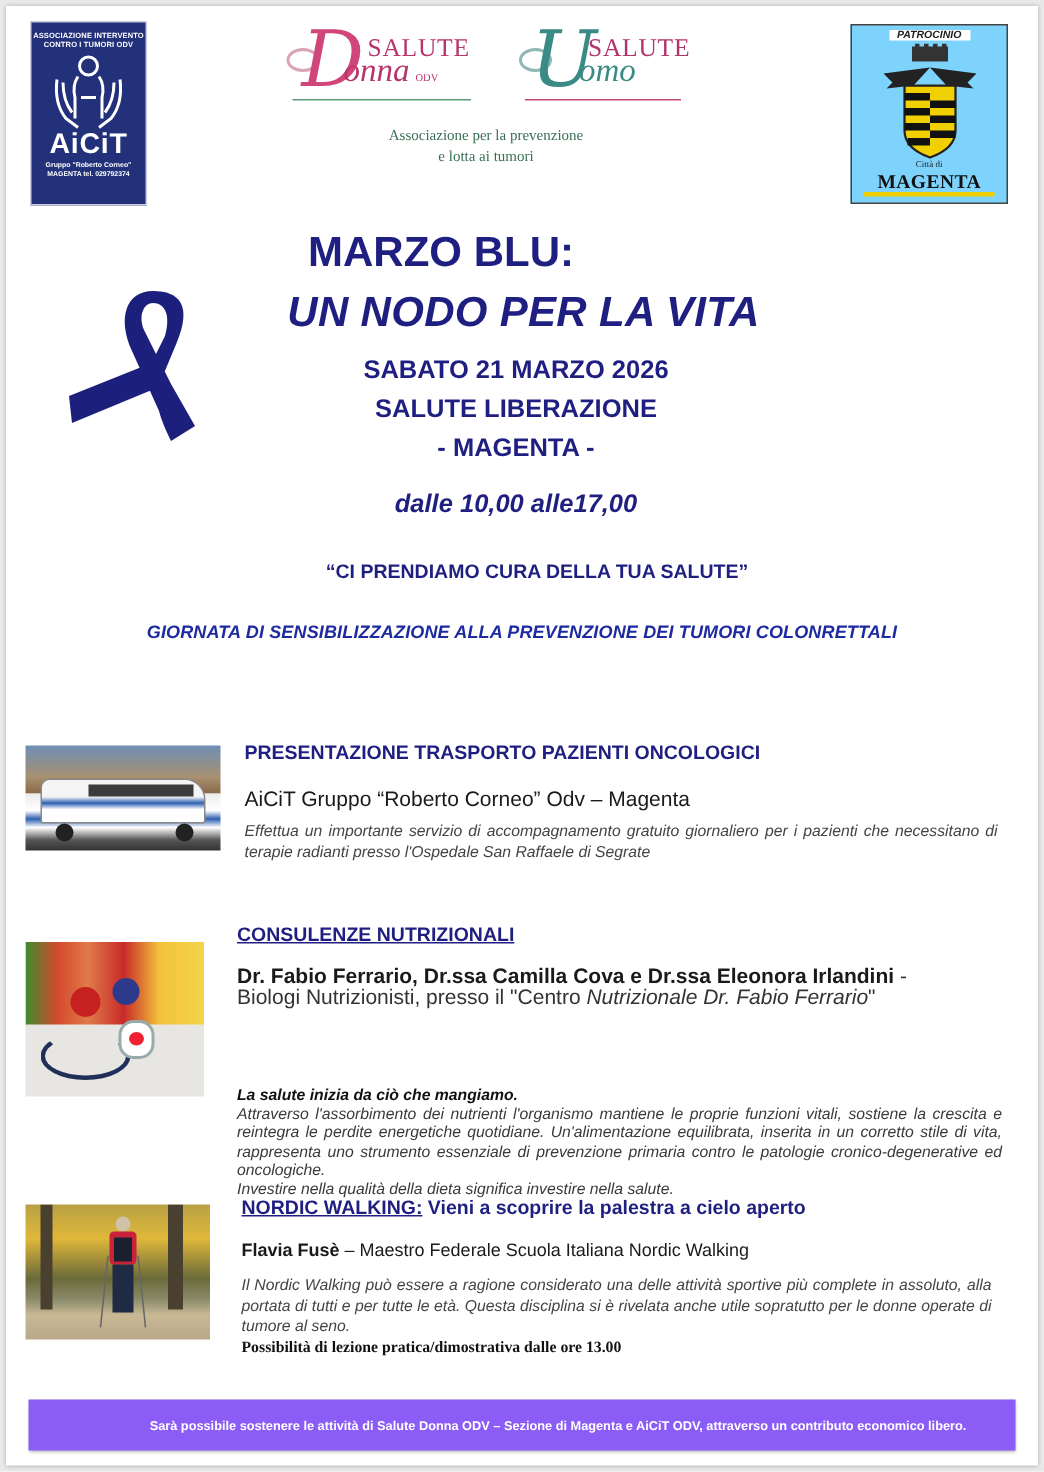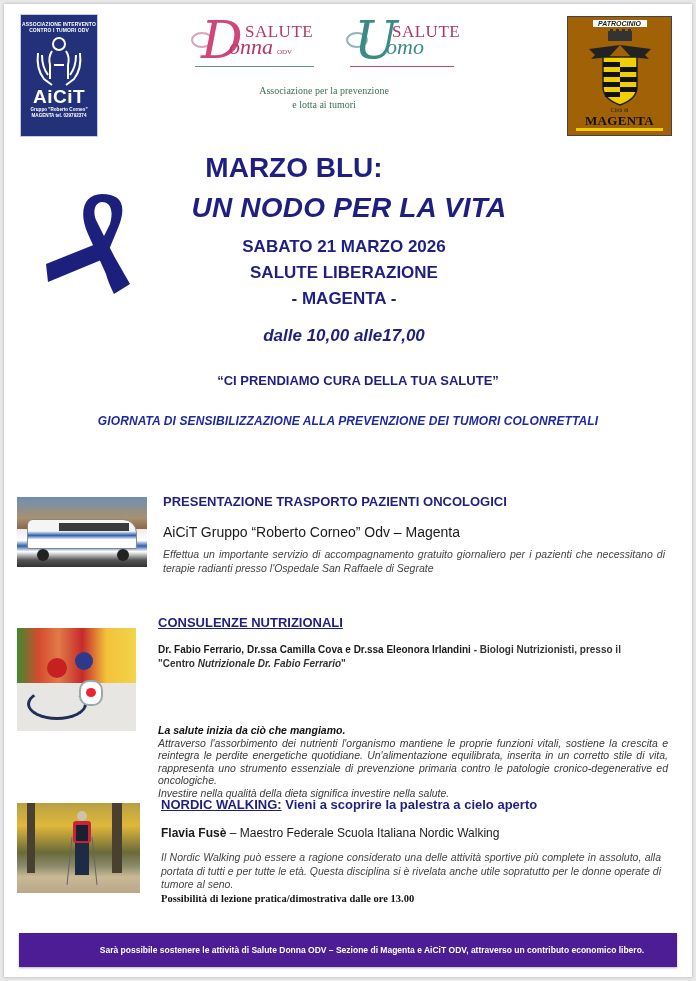--- a/index.html
+++ b/index.html
@@ -42,21 +42,21 @@
   .su-logo .logo-name { left: 42px; color: #3a8a86; }
   .logo-odv { font-size: 7px; font-style: normal; margin-left: 4px; }
   .logo-line { position: absolute; left: 6px; right: 0; top: 48px; height: 1px; background: #5a9a7a; }
   .su-logo .logo-line { background: #c04777; }
   .salute-tagline {
     position: absolute; left: 0; right: 0; top: 66px; text-align: center;
     font-family: "Liberation Serif", serif; font-size: 10px; line-height: 14px; color: #3c6f55;
   }
 
   .magenta-logo {
-    position: absolute; left: 563px; top: 12px; width: 105px; height: 120px; border: 1px solid #444; background: #a16207; text-align: center;
+    position: absolute; left: 563px; top: 12px; width: 105px; height: 120px; border: 1px solid #444; background: #7dd3fc; text-align: center;
   }
   .magenta-logo .patro { position: absolute; top: 3px; left: 0; right: 0; font-size: 7px; font-weight: bold; font-style: italic; color: #222; background: #fff; width: 54px; margin: 0 auto; }
   .magenta-logo svg { position: absolute; top: 12px; left: 17px; }
   .magenta-logo .citta { position: absolute; top: 90px; left: 0; right: 0; font-family: "Liberation Serif", serif; font-size: 6px; color: #222; }
   .magenta-logo .mag { position: absolute; top: 97px; left: 8px; right: 8px; font-family: "Liberation Serif", serif; font-weight: bold; font-size: 13px; color: #111; letter-spacing: 0.3px; border-bottom: 3px solid #f0d000; line-height: 14px; }
 
   
   .ribbon { position: absolute; left: 40px; top: 186px; }
   .title1, .title2 { position: absolute; left: 0; right: 0; text-align: center; font-weight: bold; color: #1e1f80; }
   .title1 { top: 148px; font-size: 28px; left: 170px; width: 240px; right: auto; }
@@ -70,33 +70,33 @@
   .photo { position: absolute; overflow: hidden; }
   .sec-title { position: absolute; font-weight: bold; color: #1e1f80; font-size: 13px; }
   .sec-sub { position: absolute; font-size: 14px; color: #1a1a1a; }
   .sec-body { position: absolute; font-size: 10.5px; line-height: 13.5px; color: #444; font-style: italic; text-align: justify; }
 
   .s1-title { left: 159px; top: 490px; }
   .s1-sub { left: 159px; top: 520px; font-family: "Liberation Sans", sans-serif; }
   .s1-body { left: 159px; top: 544px; width: 502px; }
 
   .s2-title { left: 154px; top: 611px; text-decoration: underline; }
-  .s2-sub { left: 154px; top: 639px; width: 480px; font-size: 10px; line-height: 14px; color: #333; font-weight: bold; }
+  .s2-sub { left: 154px; top: 639px; width: 480px; font-size: 14px; line-height: 14px; color: #333; }
   .s2-sub b { color: #1a1a1a; }
   .s2-body { left: 154px; top: 678px; width: 510px; font-size: 10.5px; line-height: 12.5px; color: #3a3a3a; }
   .s2-body .lead { font-weight: bold; color: #111; margin-top: 42px; }
 
   .s3-title { left: 157px; top: 793px; }
   .s3-title .u { text-decoration: underline; }
   .s3-sub { left: 157px; top: 822px; font-size: 12px; }
   .s3-body { left: 157px; top: 847px; width: 500px; }
   .s3-body .last { font-family: "Liberation Serif", serif; font-weight: bold; font-style: normal; color: #111; text-align: left; }
 
   .footer-bar {
-    position: absolute; left: 15px; top: 929px; width: 658px; height: 34px; background: #4c1d95;
+    position: absolute; left: 15px; top: 929px; width: 658px; height: 34px; background: #8b5cf6;
     color: #fff; font-size: 8.5px; font-weight: bold; text-align: center; line-height: 34px; box-shadow: 0 1px 2px rgba(0,0,0,0.3); padding-left: 48px;
   }
 </style>
 </head>
 <body>
 
 <div class="page">
 
   <div class="aicit-logo">
     <div class="assoc">ASSOCIAZIONE INTERVENTO CONTRO I TUMORI ODV</div>

